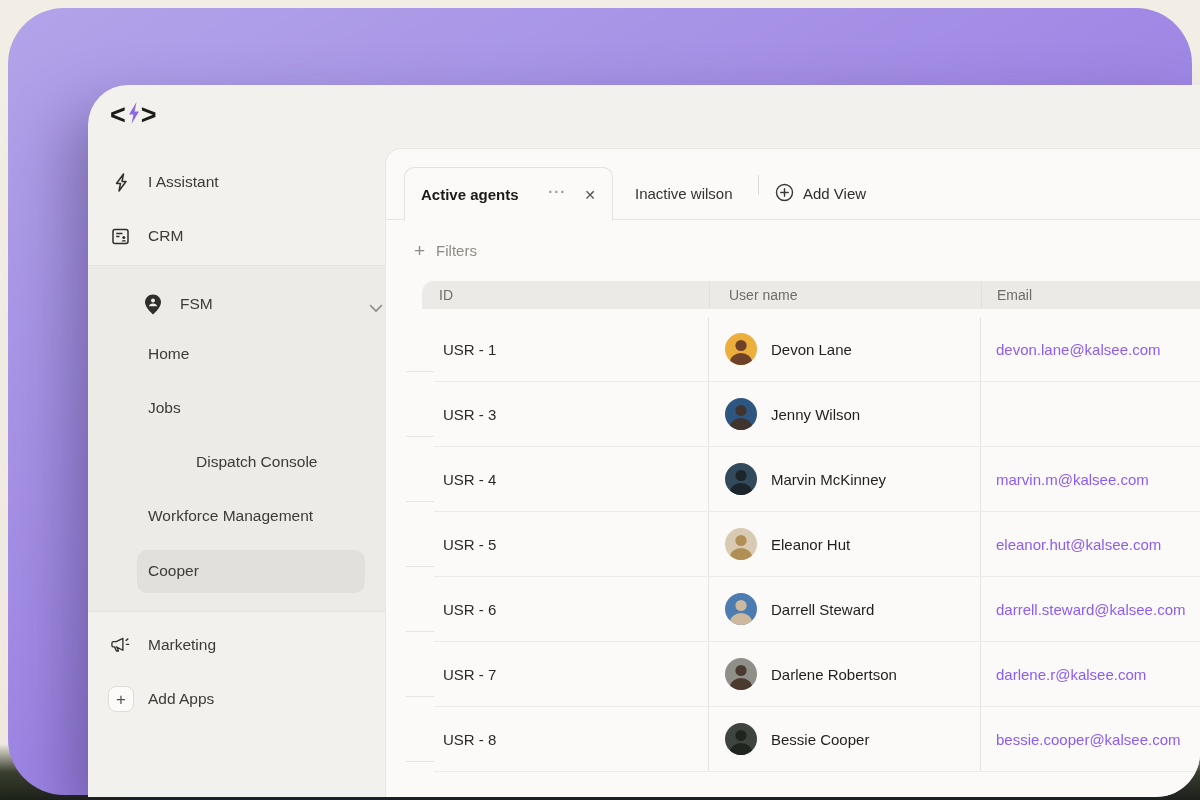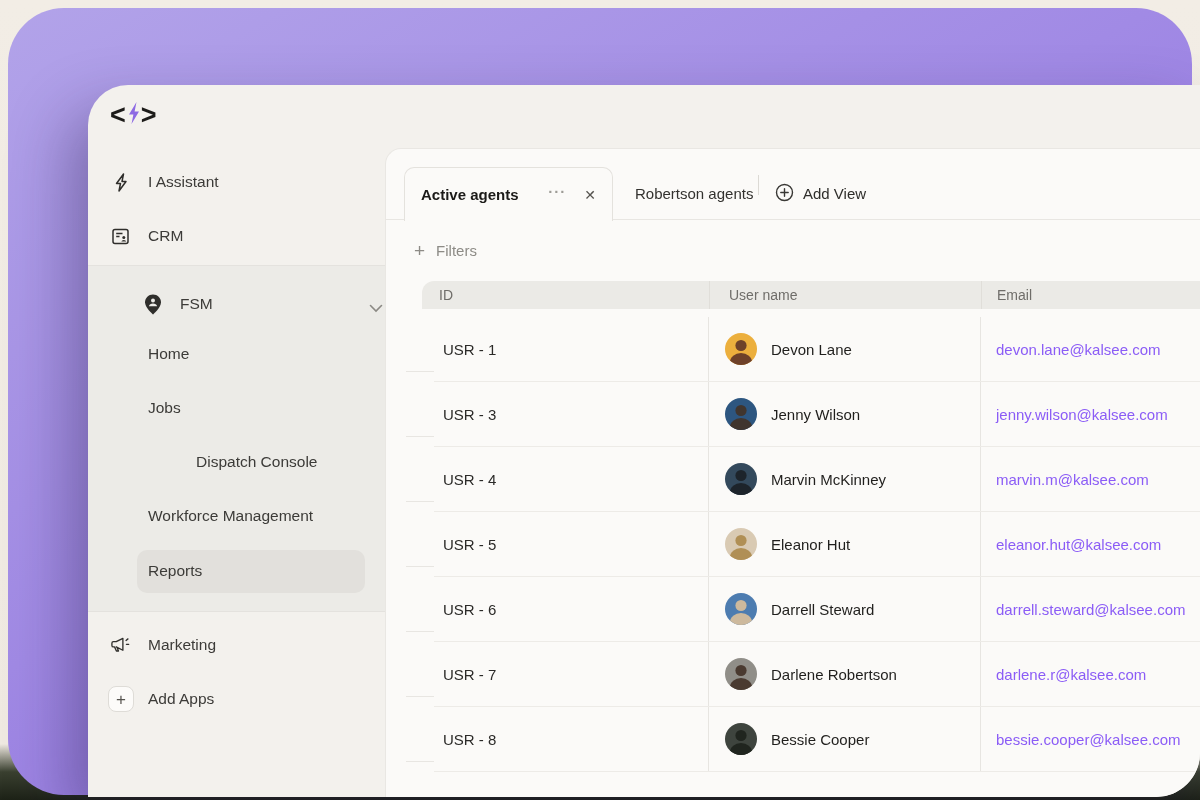--- a/index.html
+++ b/index.html
@@ -164,21 +164,21 @@
       </div>
       <div class="nav-row" style="top:355px;margin-left:48px;">
         <span class="sub-label">Dispatch Console</span>
       </div>
       <div class="nav-row" style="top:409px;">
         <span class="sub-label">Workforce Management</span>
       </div>
 
       <div class="pill"></div>
       <div class="nav-row" style="top:464px;">
-        <span class="sub-label">Reports</span>
+        <span class="sub-label">Cooper</span>
       </div>
 
       <div class="nav-row" style="top:538px;">
         <span class="nicon">
           <svg width="22" height="20" viewBox="0 0 22 20">
             <path d="M13.5 3 6.5 6.5H3.6A1.6 1.6 0 0 0 2 8.1v2.3A1.6 1.6 0 0 0 3.6 12h1.2l1.9 4.3h2.2L7.2 12h-.7l7 3.5z" fill="none" stroke="currentColor" stroke-width="1.4" stroke-linejoin="round"></path>
             <line x1="16.8" y1="5.2" x2="18.8" y2="3.6" stroke="currentColor" stroke-width="1.4" stroke-linecap="round"></line>
             <line x1="17.2" y1="9.3" x2="19.6" y2="9.3" stroke="currentColor" stroke-width="1.4" stroke-linecap="round"></line>
           </svg>
         </span>
@@ -193,21 +193,21 @@
 
     <section class="main-panel">
 
       <div class="tabbar">
         <div class="tab-active">
           <span class="tlabel">Active agents</span>
           <span class="tdots">···</span>
           <span class="tclose">✕</span>
         </div>
         <div class="tab-inactive">
-          <span>Robertson agents</span>
+          <span>Inactive wilson</span>
         </div>
         <div class="tab-divider"></div>
         <div class="add-view">
           <span>
             <svg width="19" height="19" viewBox="0 0 19 19">
               <circle cx="9.5" cy="9.5" r="8" fill="none" stroke="currentColor" stroke-width="1.4"></circle>
               <line x1="9.5" y1="5.8" x2="9.5" y2="13.2" stroke="currentColor" stroke-width="1.4" stroke-linecap="round"></line>
               <line x1="5.8" y1="9.5" x2="13.2" y2="9.5" stroke="currentColor" stroke-width="1.4" stroke-linecap="round"></line>
             </svg>
           </span>
@@ -249,21 +249,20 @@
     <div class="cell-id">USR - 3</div>
     <div class="cell-user">
       <div class="avatar" style="background-color: rgb(45, 86, 128); color: rgb(64, 53, 46);">
         <svg width="32" height="32" viewBox="0 0 32 32">
           <circle cx="16" cy="12.5" r="5.6" fill="currentColor"></circle>
           <ellipse cx="16" cy="29" rx="11" ry="9" fill="currentColor"></ellipse>
         </svg>
       </div>
       <span class="uname">Jenny Wilson</span>
     </div>
-    <div class="cell-email">jenny.wilson@kalsee.com</div>
   </div>
 
   <div class="trow">
     <div class="cell-id">USR - 4</div>
     <div class="cell-user">
       <div class="avatar" style="background-color: rgb(51, 73, 92); color: rgb(29, 36, 43);">
         <svg width="32" height="32" viewBox="0 0 32 32">
           <circle cx="16" cy="12.5" r="5.6" fill="currentColor"></circle>
           <ellipse cx="16" cy="29" rx="11" ry="9" fill="currentColor"></ellipse>
         </svg>

